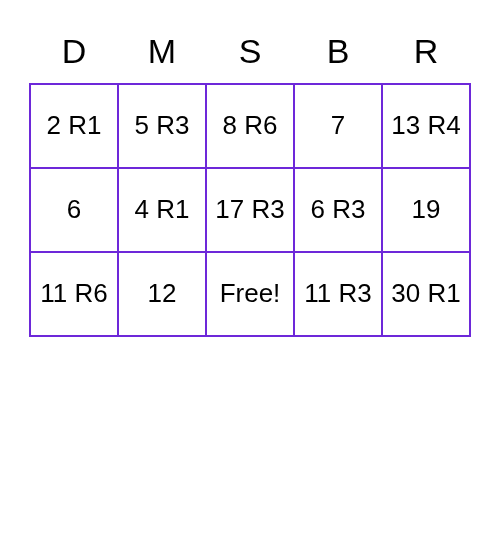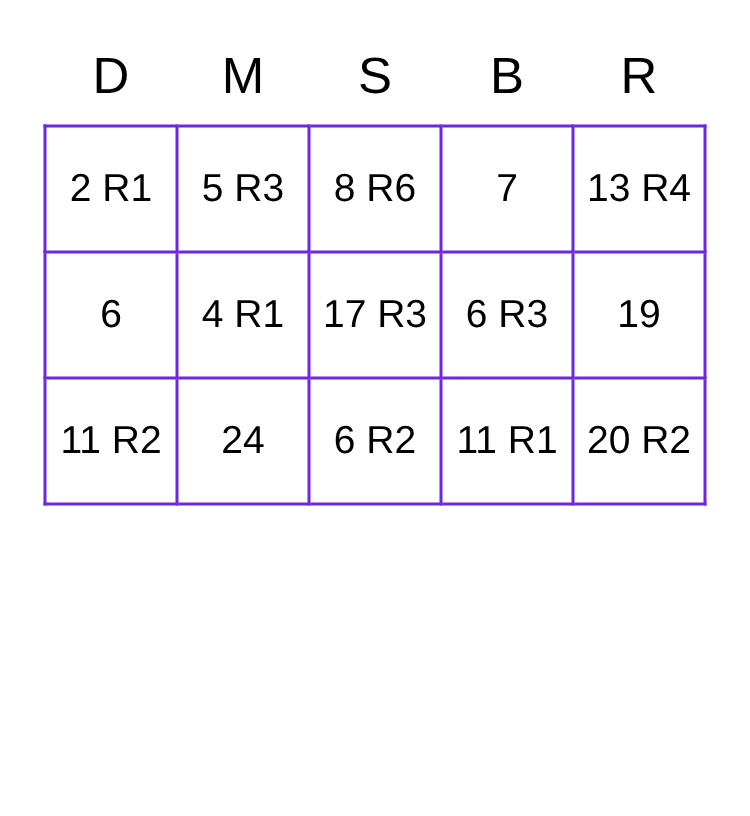--- a/index.html
+++ b/index.html
@@ -60,20 +60,20 @@
       <td>13 R4</td>
     </tr>
     <tr>
       <td>6</td>
       <td>4 R1</td>
       <td>17 R3</td>
       <td>6 R3</td>
       <td>19</td>
     </tr>
     <tr>
-      <td>11 R2</td>
-      <td>24</td>
-      <td>6 R2</td>
-      <td>11 R1</td>
-      <td>20 R2</td>
+      <td>11 R6</td>
+      <td>12</td>
+      <td>Free!</td>
+      <td>11 R3</td>
+      <td>30 R1</td>
     </tr>
   </tbody>
 </table>
 
 </body></html>

